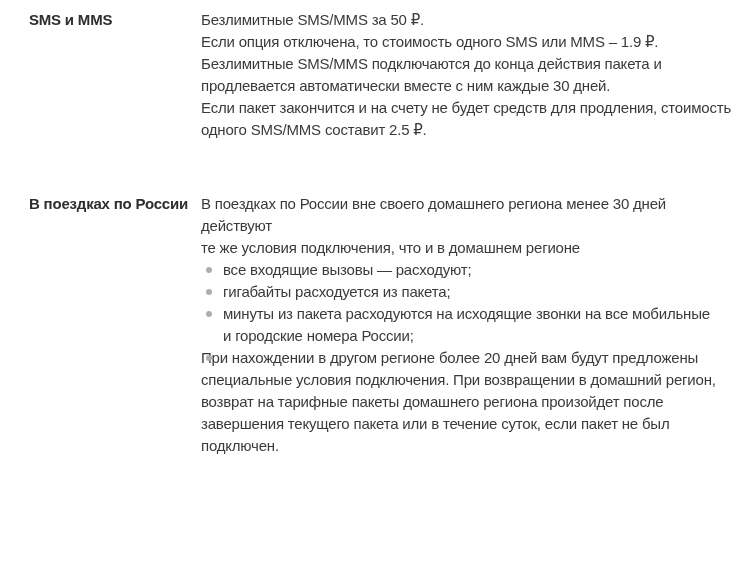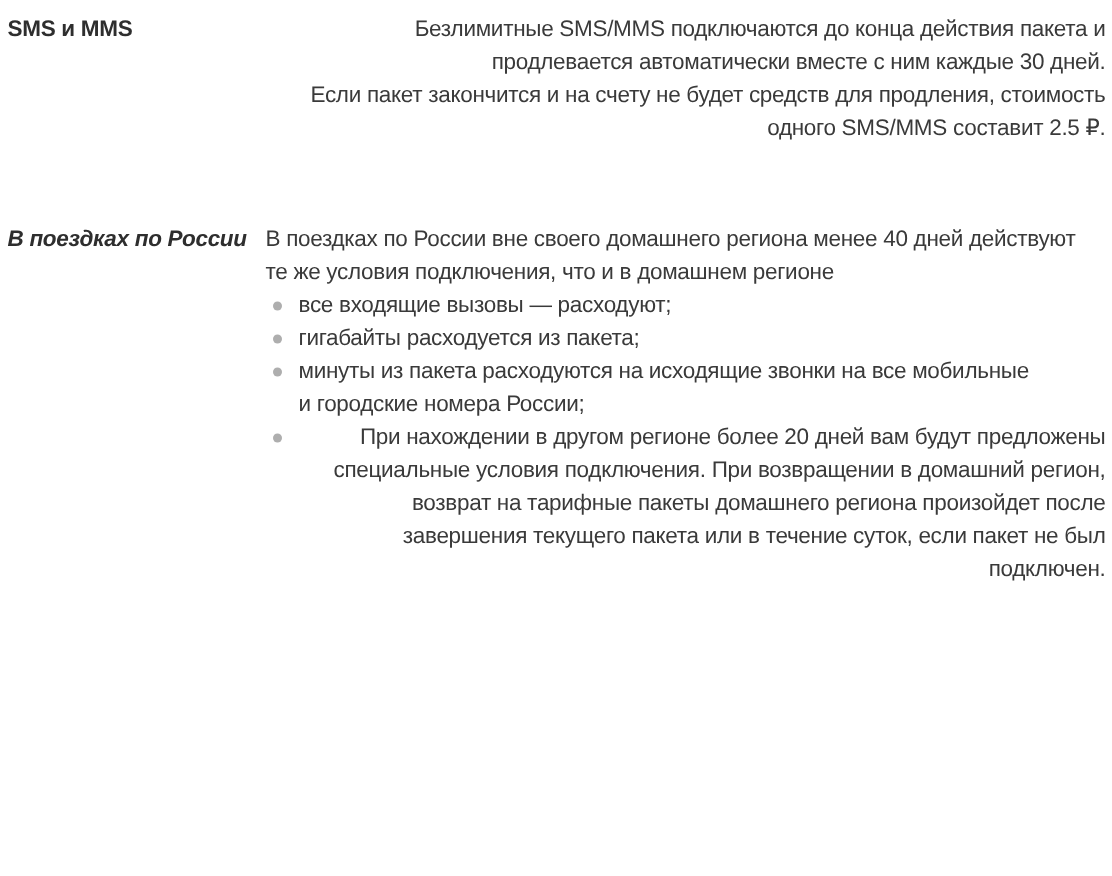--- a/index.html
+++ b/index.html
@@ -16,39 +16,38 @@
     line-height: 22px;
     letter-spacing: -0.2px;
     color: #3a3a3a;
   }
   main {
     padding-top: 9px;
   }
   .section {
     display: grid;
     grid-template-columns: 172px 1fr;
-    padding-left: 5px;
+    padding-left: 29px;
     padding-right: 4px;
   }
   .section + .section {
     margin-top: 52px;
   }
   .section-label {
     margin: 0;
     font-size: 15px;
     font-weight: bold;
     color: #2e2e2e;
   }
   .section-content p {
     margin: 0;
     white-space: pre-line;
   }
   .para-gap {
     margin-top: 28px;
-    text-align: right;
   }
   ul.bullets {
     list-style: none;
     margin: 0;
     padding: 0;
   }
   ul.bullets li {
     position: relative;
     padding-left: 22px;
   }
@@ -66,31 +65,33 @@
   }
 </style>
 </head>
 <body style="background: rgb(255, 255, 255); color: rgb(58, 58, 58);">
 
 <main>
 
   <section class="section">
     <h3 class="section-label" style="color: rgb(46, 46, 46);">SMS и MMS</h3>
     <div class="section-content">
+      <p>Безлимитные SMS/MMS за 50 ₽.
+Если опция отключена, то стоимость одного SMS или MMS – 1.9 ₽.</p>
       <p class="para-gap">Безлимитные SMS/MMS подключаются до конца действия пакета и
 продлевается автоматически вместе с ним каждые 30 дней.
 Если пакет закончится и на счету не будет средств для продления, стоимость
 одного SMS/MMS составит 2.5 ₽.</p>
     </div>
   </section>
 
   <section class="section">
-    <h3 class="section-label" style="color: rgb(46, 46, 46); font-style: italic;">В поездках по России</h3>
+    <h3 class="section-label" style="color: rgb(46, 46, 46);">В поездках по России</h3>
     <div class="section-content">
-      <p>В поездках по России вне своего домашнего региона менее 40 дней действуют
+      <p>В поездках по России вне своего домашнего региона менее 30 дней действуют
 те же условия подключения, что и в домашнем регионе</p>
       <ul class="bullets">
         <li>
           <span class="dot" style="background: rgb(174, 174, 174);"></span>
           <span class="bullet-text">все входящие вызовы — расходуют;</span>
         </li>
         <li>
           <span class="dot" style="background: rgb(174, 174, 174);"></span>
           <span class="bullet-text">гигабайты расходуется из пакета;</span>
         </li>

